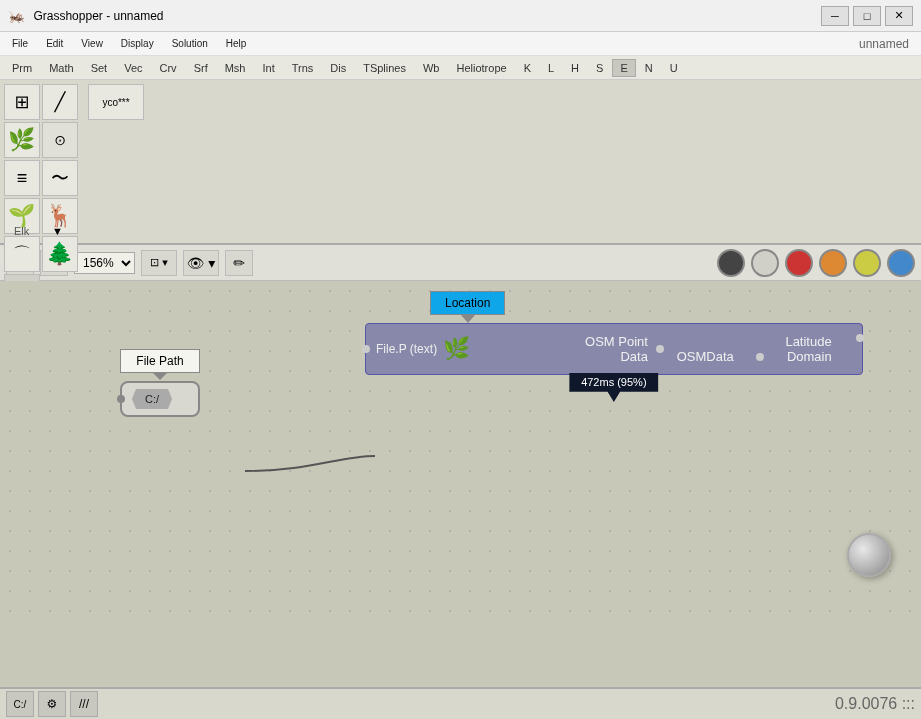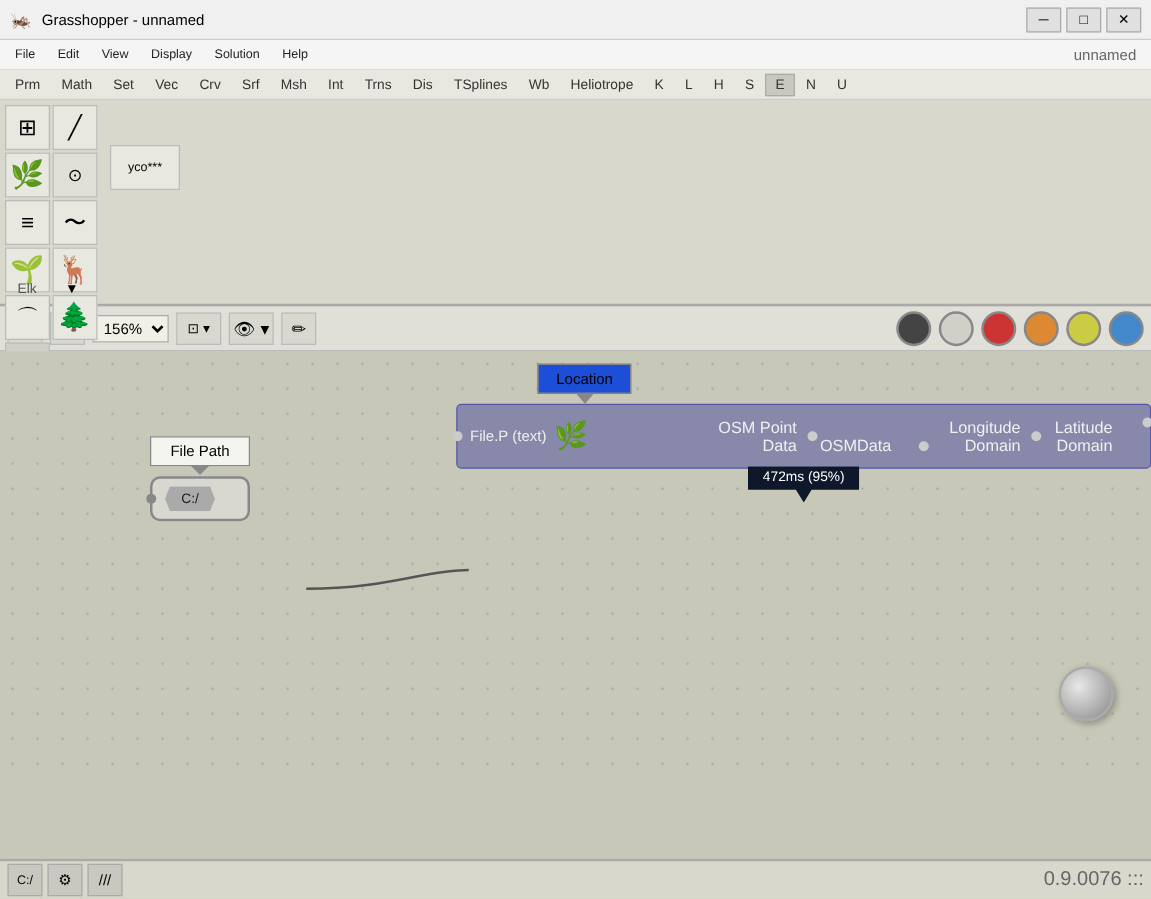--- a/index.html
+++ b/index.html
@@ -284,21 +284,21 @@
     <div class="comp-icon" style="font-size:14px; background:#e0e0d8;">⊙</div>
     <div class="comp-icon">≡</div>
     <div class="comp-icon">〜</div>
     <div class="comp-icon" style="font-size:22px;">🌱</div>
     <div class="comp-icon" style="font-size:22px;">🦌</div>
     <div class="comp-icon" style="font-size:18px;">⌒</div>
     <div class="comp-icon" style="font-size:22px;">🌲</div>
     <div class="comp-icon" style="background:#d0d0c8; font-size:10px;">Exc***</div>
   </div>
   <div class="comp-group">
-    <div class="comp-icon" style="background:#e8e8e0; font-size:10px; width:56px;margin-top:32px;">yco***</div>
+    <div class="comp-icon" style="background:#e8e8e0; font-size:10px; width:56px;">yco***</div>
   </div>
   <span class="panel-label" style="position:absolute; bottom:6px; left:14px; font-size:11px;text-align:right;">Elk</span>
   <span style="position:absolute; bottom:6px; left:52px; font-size:11px; cursor:pointer;">▼</span>
 </div>
 
 <div id="toolbar2">
   <div class="tb2-btn">📄</div>
   <div class="tb2-btn">💾</div>
   <select id="zoom-select">
     <option>50%</option>
@@ -338,21 +338,21 @@
   <div class="node-filepath">
     <div class="node-label">File Path</div>
     <div class="node-body-filepath" style="margin-top:8px;">
       <div class="node-connector-left"></div>
       <div class="node-hex">C:/</div>
     </div>
   </div>
 
   <div class="node-location" style="position:absolute; top:10px; left:365px;">
     <div style="margin-left:65px; position:relative; display:inline-block;">
-      <div style="background:#1d4ed8; border:1px solid #888; padding:4px 14px; font-size:12px; display:inline-block; position:relative;">Location</div>
+      <div style="background:#0ea5e9; border:1px solid #888; padding:4px 14px; font-size:12px; display:inline-block; position:relative;">Location</div>
       <div style="position:absolute; bottom:-8px; left:50%; transform:translateX(-50%); width:0; height:0; border-left:7px solid transparent; border-right:7px solid transparent; border-top:8px solid #888;"></div>
     </div>
     <div style="margin-top:8px; background:#8888aa; border:1px solid #5555aa; border-radius:4px; padding:10px 12px 10px 10px; min-width:400px; position:relative;">
 
       <div style="position:absolute; left:10px; top:50%; transform:translateY(-50%); display:flex; flex-direction:column; gap:4px;">
         <div style="display:flex; align-items:center; gap:6px;">
           <div style="width:8px;height:8px;background:#ccc;border-radius:50%;margin-left:-14px;"></div>
           <span style="font-size:12px; color:#eee;">File.P (text)</span>
           <span style="font-size:22px; color:#ddd;">🌿</span>
         </div>
@@ -360,24 +360,20 @@
 
       <div style="display:flex; gap:6px; align-items:flex-end; margin-left:180px;">
         <div style="display:flex; align-items:center; gap:8px; width:100%;">
           <span style="flex:1; text-align:right; color:#f0f0f0; font-size:13px;">OSM Point Data</span>
           <div style="width:8px;height:8px;background:#ccc;border-radius:50%;margin-right:-14px;"></div>
         </div>
         <div style="display:flex; align-items:center; gap:22px; width:100%;">
           <span style="flex:1; text-align:right; color:#f0f0f0; font-size:13px;">OSMData</span>
           <div style="width:8px;height:8px;background:#ccc;border-radius:50%;margin-right:-14px;"></div>
         </div>
-        <div style="display:flex; align-items:center; gap:8px; width:100%;">
-          <span style="flex:1; text-align:right; color:#f0f0f0; font-size:13px;">Longitude Domain</span>
-          <div style="width:8px;height:8px;background:#ccc;border-radius:50%;margin-right:-14px;"></div>
-        </div>
         <div style="display:flex; align-items:flex-start; gap:24px; width:100%;">
           <span style="flex:1; text-align:right; color:#f0f0f0; font-size:13px;">Latitude Domain</span>
           <div style="width:8px;height:8px;background:#ccc;border-radius:50%;margin-right:-14px;"></div>
         </div>
       </div>
 
       <div style="position:absolute; bottom:-28px; left:50%; transform:translateX(-50%); background:#0f172a; color:#fff; font-size:11px; padding:3px 12px 14px 12px; clip-path:polygon(0% 0%, 100% 0%, 100% 65%, 57% 65%, 50% 100%, 43% 65%, 0% 65%); white-space:nowrap;">472ms   (95%)</div>
     </div>
   </div>
 

